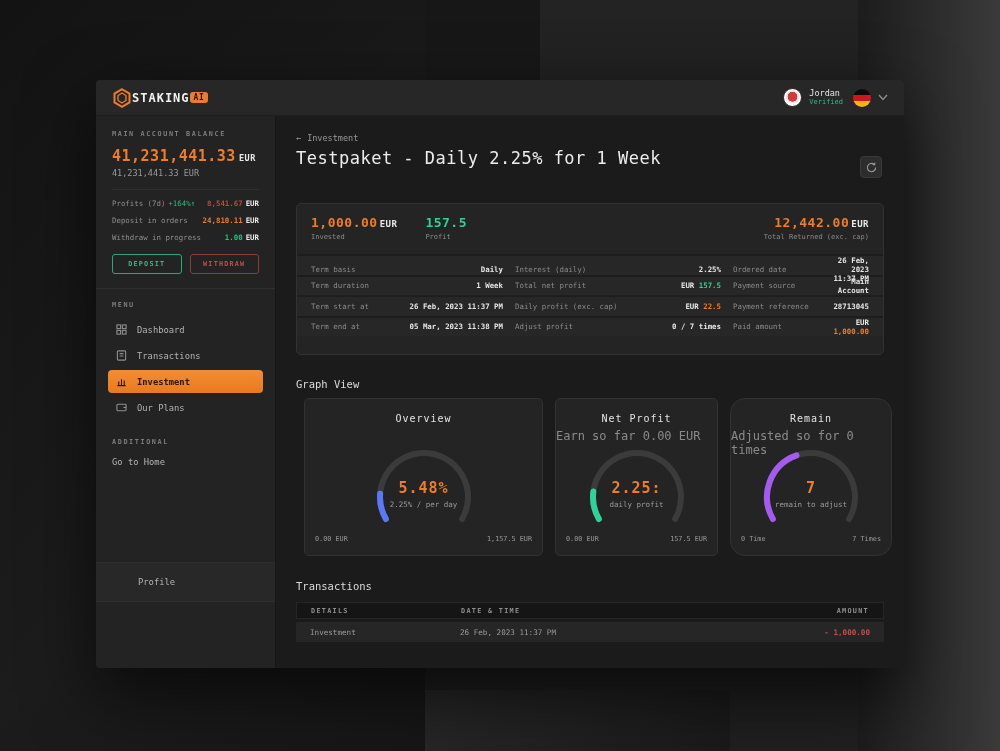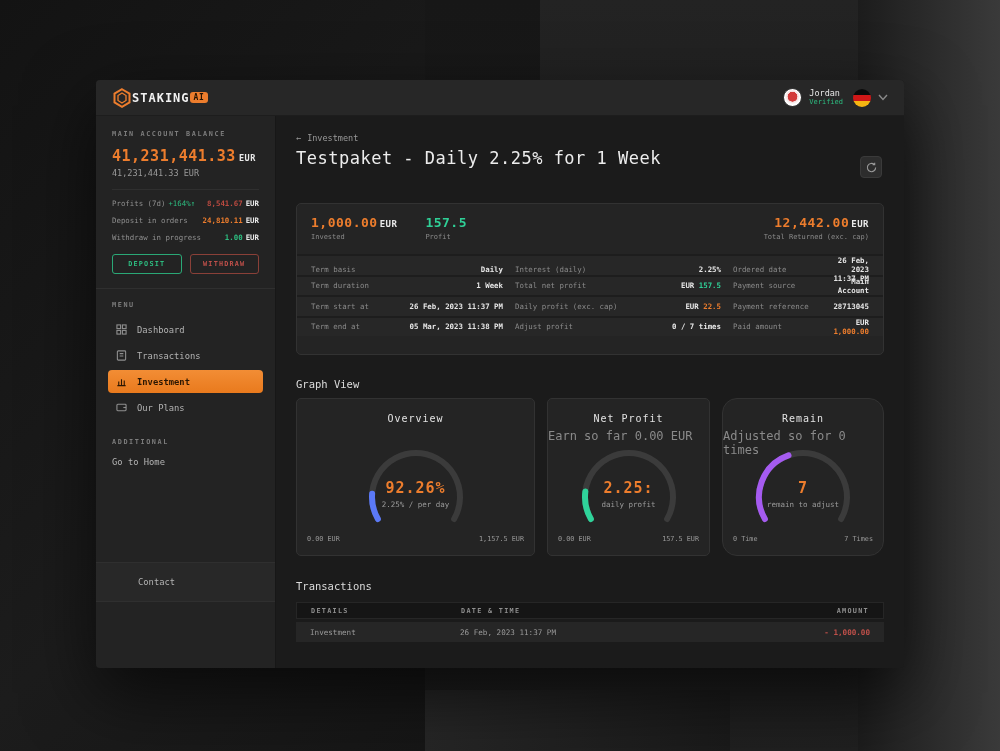--- a/index.html
+++ b/index.html
@@ -95,21 +95,21 @@
                 align-items:center; padding:0 14px; height:20.5px; background:#272727; border-top:2px solid #1d1d1d; font-size:7.4px; }
   .d-label { color:#8a8a8a; text-align:left; }
   .d-val { text-align:right; font-weight:bold; color:#e6e6e6; padding-right:12px; }
   .d-val:last-child { padding-right:0; }
   .d-pre { color:#e6e6e6; }
 
   .section-label { position:absolute; left:20px; font-size:10.5px; color:#dcdcdc; }
   .lbl-graph { top:262px; }
   .lbl-trans { top:464px; }
 
-  .gauges { position:absolute; left:20px; top:282px; width:588px; height:158px; display:flex; gap:12px; }
+  .gauges { position:absolute; left:28px; top:282px; width:588px; height:158px; display:flex; gap:12px; }
   .gauge-card { position:relative; height:158px; }
   .gc-0 { width:239px; } .gc-1 { width:163px; } .gc-2 { width:162px;border-radius:15px; }
   .gauge-title { position:absolute; top:14px; left:0; right:0; text-align:center; font-size:10px; color:#e3e3e3; letter-spacing:1px; }
   .gauge-sub { position:absolute; top:30px; left:0; right:0; text-align:left; font-size:12px; color:#8a8a8a; }
   .gauge-svg { position:absolute; left:50%; transform:translateX(-50%); top:42px; }
   .gauge-value { position:absolute; top:80px; left:0; right:0; text-align:center; font-size:15px; font-weight:bold; color:#ed7d2d; letter-spacing:1px; }
   .gauge-caption { position:absolute; top:101px; left:0; right:0; text-align:center; font-size:7.5px; color:#9a9a9a; }
   .gauge-min { position:absolute; left:10px; bottom:12px; font-size:6.8px; color:#9a9a9a; }
   .gauge-max { position:absolute; right:10px; bottom:12px; font-size:6.8px; color:#9a9a9a; }
 
@@ -227,21 +227,21 @@
     <div class="additional">
       <div class="micro-label">ADDITIONAL</div>
       <div class="go-home">Go to Home</div>
     </div>
 
     <div class="contact-block">
       <svg width="12" height="10" viewBox="0 0 12 10" fill="none" stroke-width="1.1">
         <rect x="0.8" y="0.8" width="10.4" height="8.4" rx="1"></rect>
           <path d="M1 1.5 L6 5.5 L11 1.5"></path>
       </svg>
-      <span>Contact</span>
+      <span>Profile</span>
     </div>
   </div>
 
   <div class="content">
 
     <div class="breadcrumb">
       <span>←</span>
       <span>Investment</span>
     </div>
     <div class="page-title">Testpaket - Daily 2.25% for 1 Week</div>
@@ -307,21 +307,21 @@
 
     <div class="section-label lbl-graph">Graph View</div>
 
     <div class="gauges">
       <div class="card gauge-card gc-0">
         <div class="gauge-title">Overview</div>
         <svg class="gauge-svg" width="130" height="86" viewBox="0 0 130 86">
           <path fill="none" stroke="#3b3b3b" stroke-width="6" stroke-linecap="round" d="M 26.89 78.00 A 44 44 0 1 1 103.11 78.00"></path>
           <path fill="none" stroke-width="6" stroke-linecap="round" d="M 26.89 78.00 A 44 44 0 0 1 21.13 52.69" stroke="#5b79f7"></path>
         </svg>
-        <div class="gauge-value">92.26%</div>
+        <div class="gauge-value">5.48%</div>
         <div class="gauge-caption">2.25% / per day</div>
         <div class="gauge-min">0.00 EUR</div>
         <div class="gauge-max">1,157.5 EUR</div>
       </div>
 
       <div class="card gauge-card gc-1">
         <div class="gauge-title">Net Profit</div>
         <div class="gauge-sub">Earn so far 0.00 EUR</div>
         <svg class="gauge-svg" width="130" height="86" viewBox="0 0 130 86">
           <path fill="none" stroke="#3b3b3b" stroke-width="6" stroke-linecap="round" d="M 26.89 78.00 A 44 44 0 1 1 103.11 78.00"></path>

